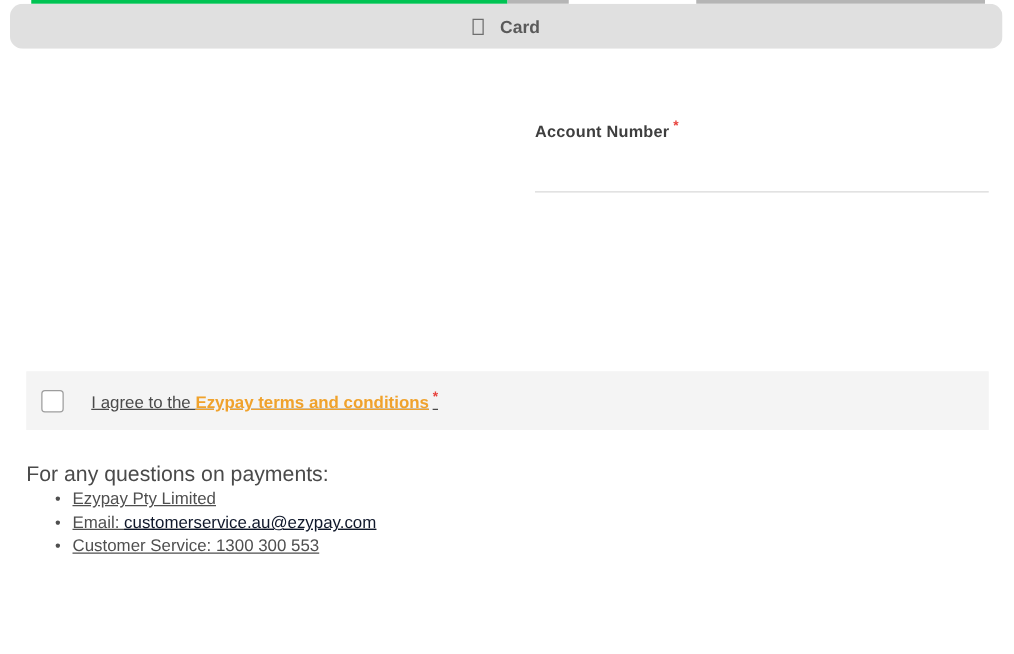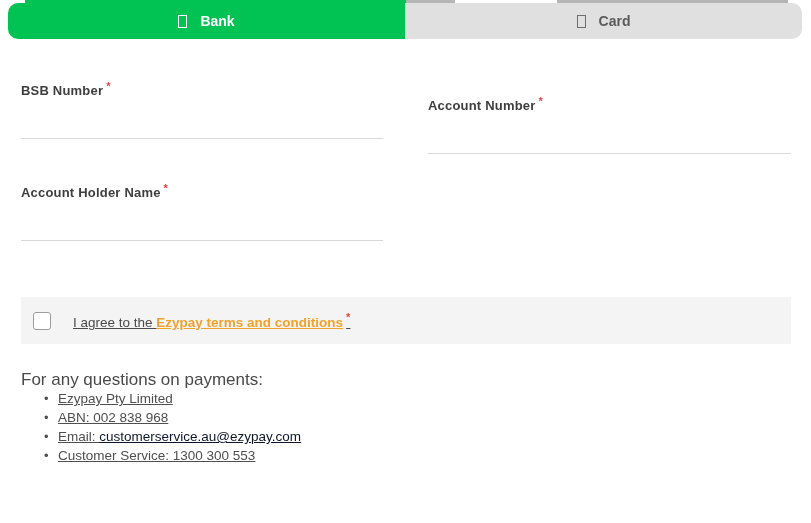--- a/index.html
+++ b/index.html
@@ -74,52 +74,39 @@
 </head>
 <body>
 
 <div class="page">
 
   <div class="sliver sliver-green"></div>
   <div class="sliver sliver-gray1"></div>
   <div class="sliver sliver-gray2"></div>
 
   <div class="tabbar">
-    <div class="tab tab-bank">
-      <span class="tofu tofu-bank"></span>
-      <span>Bank</span>
-    </div>
     <div class="tab tab-card">
       <span class="tofu tofu-card"></span>
       <span>Card</span>
     </div>
   </div>
 
-  <div class="field field-bsb">
-    <span class="field-label"><span>BSB Number</span><span class="req">*</span></span>
-    <input class="field-input" type="text" value="" style="">
-  </div>
 
   <div class="field field-account-number">
     <span class="field-label"><span>Account Number</span><span class="req">*</span></span>
     <input class="field-input" type="text" value="" style="">
   </div>
 
-  <div class="field field-holder">
-    <span class="field-label"><span>Account Holder Name</span><span class="req">*</span></span>
-    <input class="field-input" type="text" value="" style="">
-  </div>
 
   <div class="agree-band">
     <span class="checkbox"></span>
     <span class="agree-text"><span>I agree to the </span><a class="tc-link">Ezypay terms and conditions</a><span class="req">*</span></span>
   </div>
 
   <div class="footer-intro">For any questions on payments:</div>
 
   <div class="footer-list">
     <div class="footer-item">Ezypay Pty Limited</div>
-    <div class="footer-item">ABN: 002 838 968</div>
     <div class="footer-item"><span>Email: </span><a class="email-link">customerservice.au@ezypay.com</a></div>
     <div class="footer-item">Customer Service: 1300 300 553</div>
   </div>
 
 </div>
 
 </body></html>

